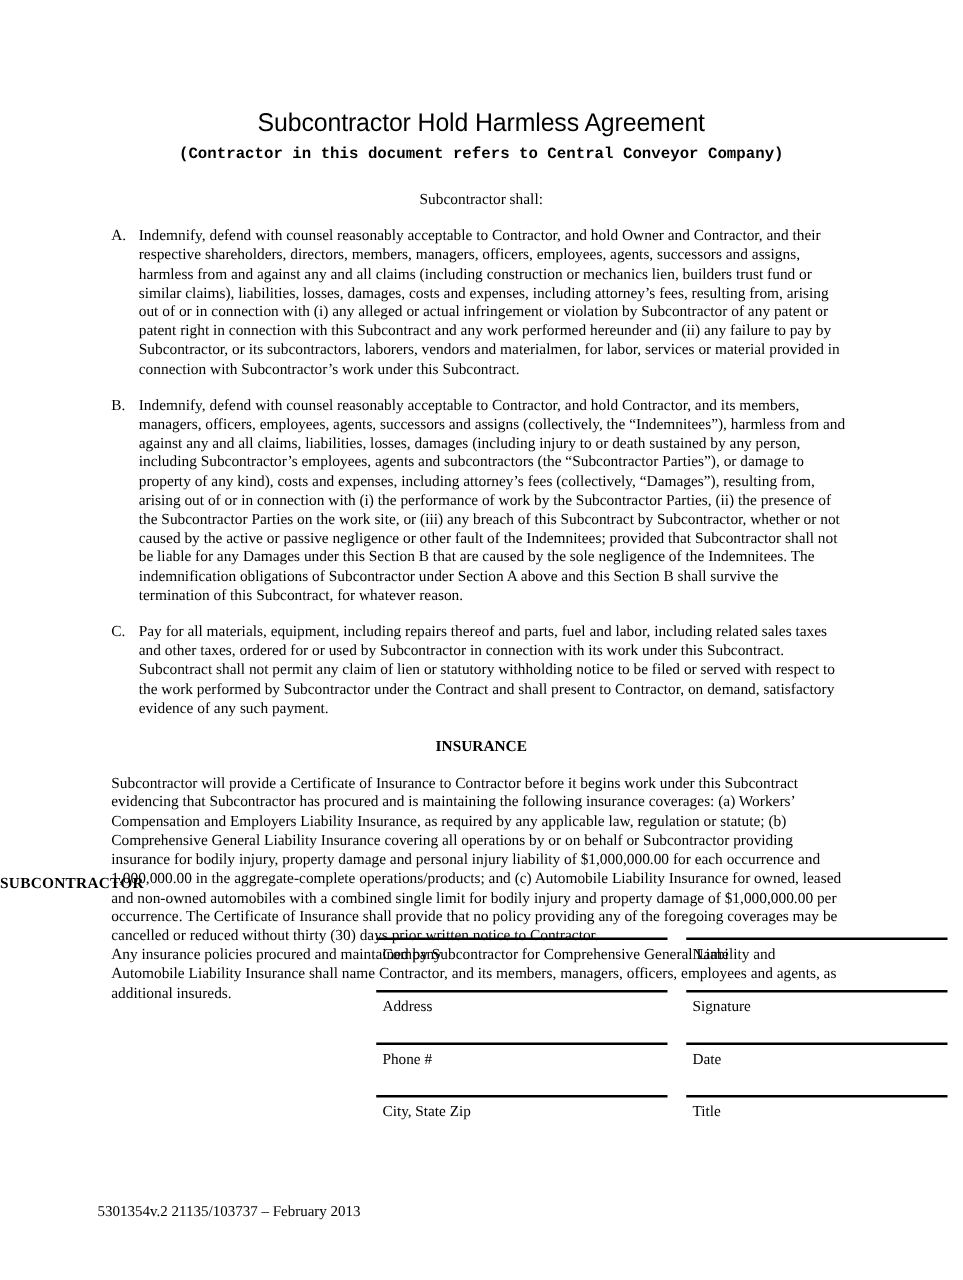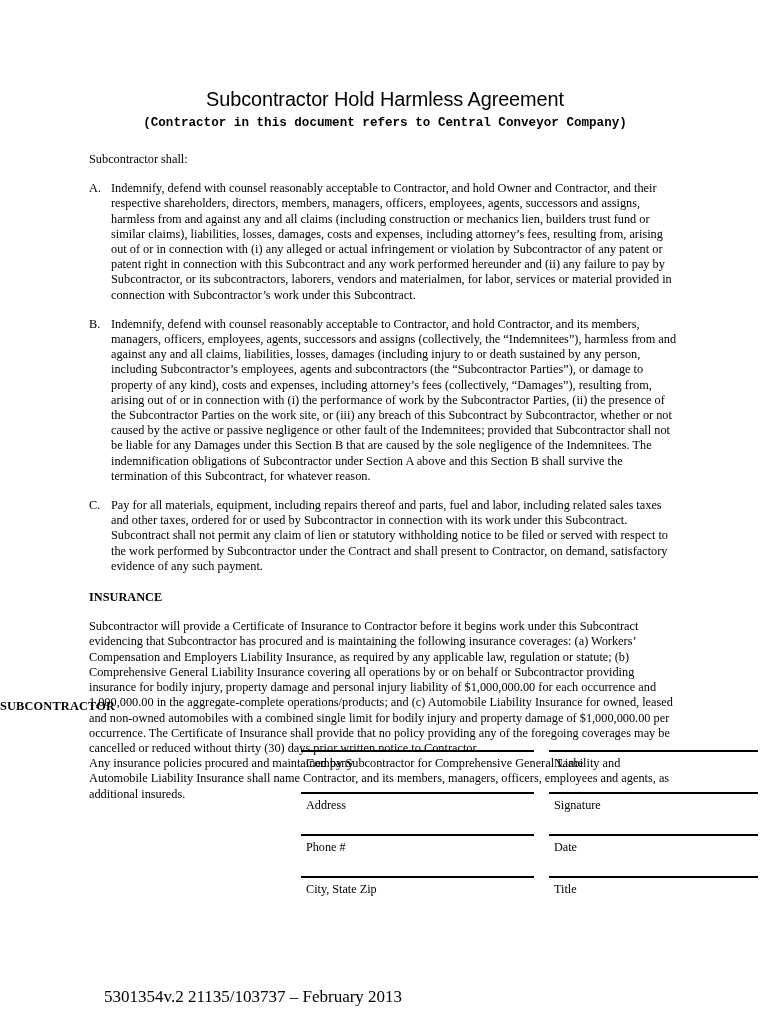--- a/index.html
+++ b/index.html
@@ -62,20 +62,21 @@
 
   .para {
     font-size: 12.3px;
     line-height: 15.2px;
     text-align: left;
     margin: 0;
   }
 
   .lead-in {
     margin-bottom: 14px;
+    text-align: center;
   }
 
   .clause {
     position: relative;
     padding-left: 22px;
     margin-bottom: 14px;
     font-size: 12.3px;
     line-height: 15.2px;
   }
   .clause-marker {
@@ -85,20 +86,21 @@
     width: 18px;
     font-size: 12.3px;
     line-height: 15.2px;
   }
 
   .section-heading {
     font-size: 12.3px;
     font-weight: bold;
     line-height: 15.2px;
     margin: 16px 0 14px 0;
+    text-align: center;
   }
 
   .para-block {
   }
 
   .para-block:last-child {
     margin-bottom: 0;
   }
 
   
@@ -144,25 +146,24 @@
   .sig-label {
     font-size: 12.2px;
     line-height: 14px;
     padding-top: 4px;
     padding-left: 5px;
   }
 
   
   .footer {
     position: absolute;
-    left: 104px;
+    left: 78px;
     top: 962px;
-    font-size: 17px;
+    font-size: 12px;
     line-height: 14px;
-    margin-top: 28px;
   }
 </style>
 </head>
 <body>
 
 <div class="page">
 
   <div class="title-block">
     <h1 class="doc-title">Subcontractor Hold Harmless Agreement</h1>
     <div class="doc-subtitle">(Contractor in this document refers to Central Conveyor Company)</div>

